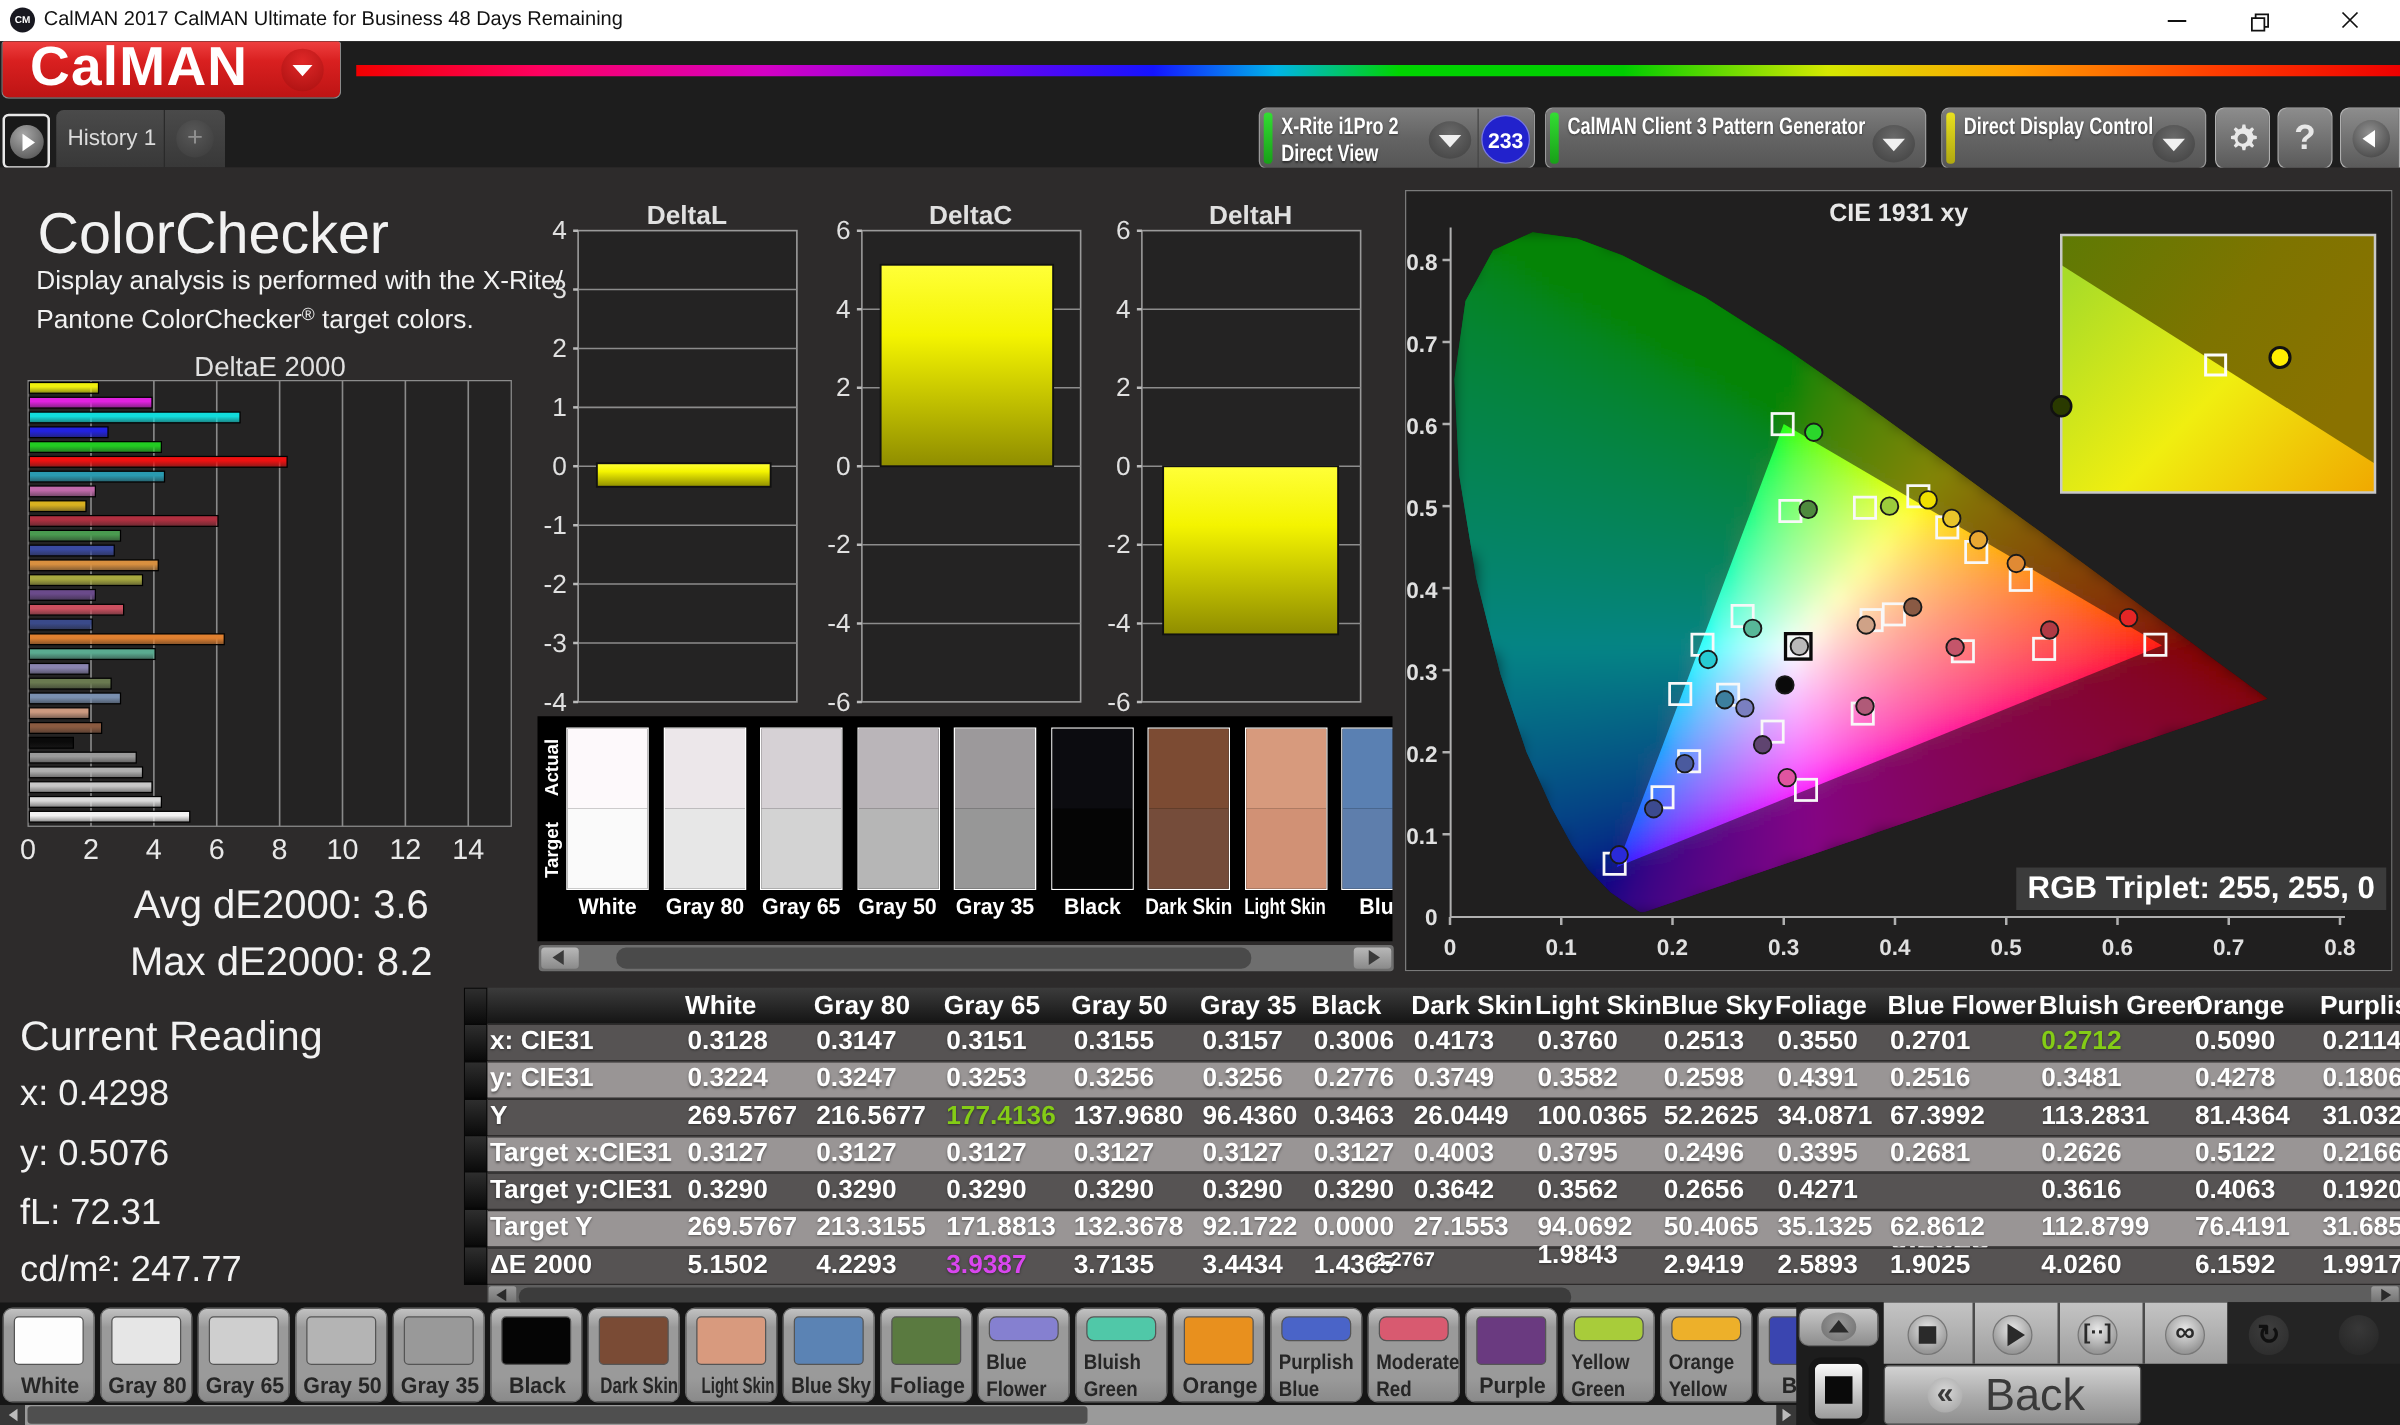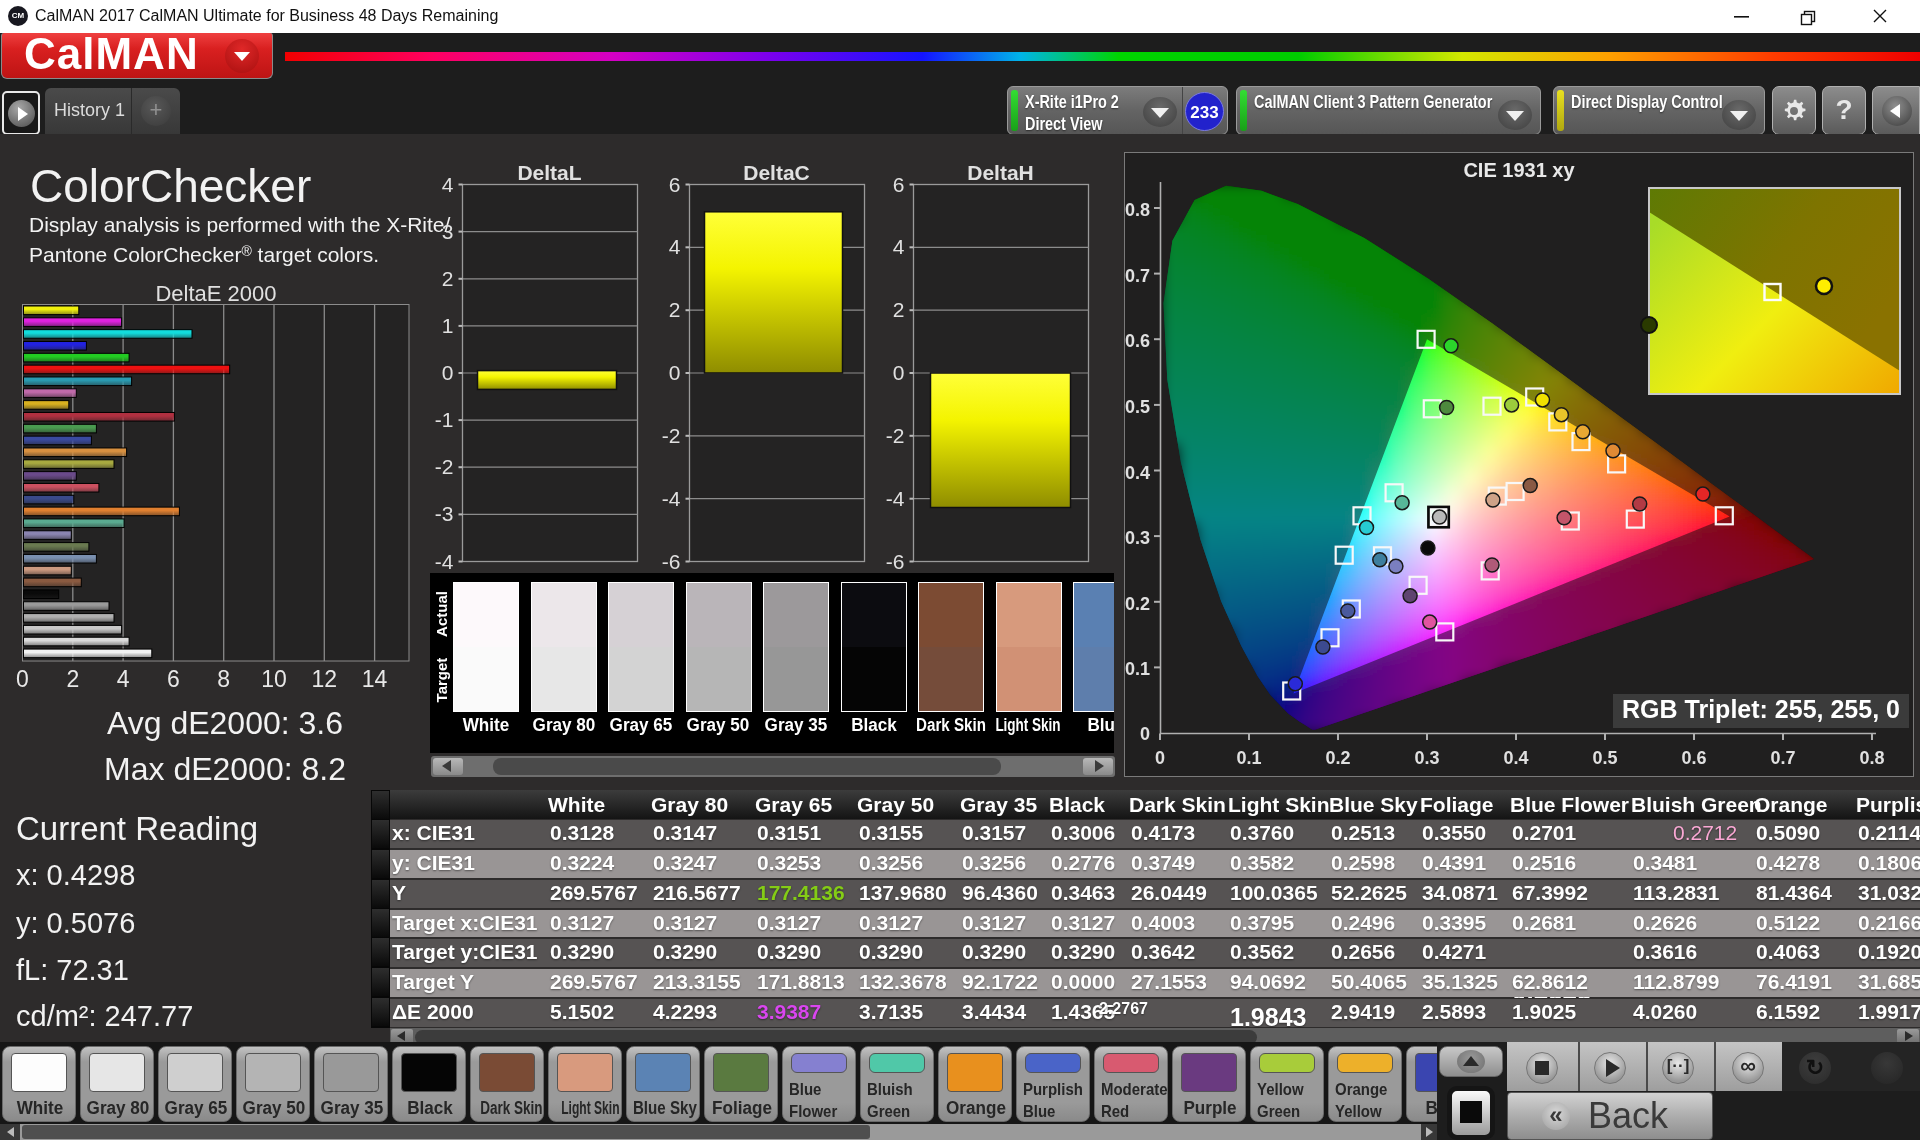--- a/index.html
+++ b/index.html
@@ -1520,21 +1520,21 @@
         <div style="position:absolute;left:282px;top:31.0px;width:104px;font-size:21px;font-weight:bold;color:#fff;text-shadow:0 1px 2px rgba(0,0,0,.45);white-space:nowrap;">0.3147</div>
         <div style="position:absolute;left:386px;top:31.0px;width:102px;font-size:21px;font-weight:bold;color:#fff;text-shadow:0 1px 2px rgba(0,0,0,.45);white-space:nowrap;">0.3151</div>
         <div style="position:absolute;left:488px;top:31.0px;width:103px;font-size:21px;font-weight:bold;color:#fff;text-shadow:0 1px 2px rgba(0,0,0,.45);white-space:nowrap;">0.3155</div>
         <div style="position:absolute;left:591px;top:31.0px;width:89px;font-size:21px;font-weight:bold;color:#fff;text-shadow:0 1px 2px rgba(0,0,0,.45);white-space:nowrap;">0.3157</div>
         <div style="position:absolute;left:680px;top:31.0px;width:80px;font-size:21px;font-weight:bold;color:#fff;text-shadow:0 1px 2px rgba(0,0,0,.45);white-space:nowrap;">0.3006</div>
         <div style="position:absolute;left:760px;top:31.0px;width:99px;font-size:21px;font-weight:bold;color:#fff;text-shadow:0 1px 2px rgba(0,0,0,.45);white-space:nowrap;">0.4173</div>
         <div style="position:absolute;left:859px;top:31.0px;width:101px;font-size:21px;font-weight:bold;color:#fff;text-shadow:0 1px 2px rgba(0,0,0,.45);white-space:nowrap;">0.3760</div>
         <div style="position:absolute;left:960px;top:31.0px;width:91px;font-size:21px;font-weight:bold;color:#fff;text-shadow:0 1px 2px rgba(0,0,0,.45);white-space:nowrap;">0.2513</div>
         <div style="position:absolute;left:1051px;top:31.0px;width:90px;font-size:21px;font-weight:bold;color:#fff;text-shadow:0 1px 2px rgba(0,0,0,.45);white-space:nowrap;">0.3550</div>
         <div style="position:absolute;left:1141px;top:31.0px;width:121px;font-size:21px;font-weight:bold;color:#fff;text-shadow:0 1px 2px rgba(0,0,0,.45);white-space:nowrap;">0.2701</div>
-        <div style="position:absolute;left:1262px;top:31.0px;width:123px;font-size:21px;font-weight:normal;color:#f9a8d4;text-shadow:0 1px 2px rgba(0,0,0,.45);white-space:nowrap;margin-left:40px;">0.2712</div>
+        <div style="position:absolute;left:1262px;top:31.0px;width:123px;font-size:21px;font-weight:bold;color:#84cc16;text-shadow:0 1px 2px rgba(0,0,0,.45);white-space:nowrap;">0.2712</div>
         <div style="position:absolute;left:1385px;top:31.0px;width:102px;font-size:21px;font-weight:bold;color:#fff;text-shadow:0 1px 2px rgba(0,0,0,.45);white-space:nowrap;">0.5090</div>
         <div style="position:absolute;left:1487px;top:31.0px;width:70px;font-size:21px;font-weight:bold;color:#fff;text-shadow:0 1px 2px rgba(0,0,0,.45);white-space:nowrap;">0.2114</div>
         <div style="position:absolute;left:19px;top:58.9px;width:1530px;height:28.9px;background:#999595;border-top:1px solid #2e2c2c;"></div>
         <div style="position:absolute;left:21px;top:60.9px;width:158px;font-size:21px;font-weight:bold;color:#fff;text-shadow:0 1px 2px rgba(0,0,0,.45);white-space:nowrap;">y: CIE31</div>
         <div style="position:absolute;left:179px;top:60.9px;width:103px;font-size:21px;font-weight:bold;color:#fff;text-shadow:0 1px 2px rgba(0,0,0,.45);white-space:nowrap;">0.3224</div>
         <div style="position:absolute;left:282px;top:60.9px;width:104px;font-size:21px;font-weight:bold;color:#fff;text-shadow:0 1px 2px rgba(0,0,0,.45);white-space:nowrap;">0.3247</div>
         <div style="position:absolute;left:386px;top:60.9px;width:102px;font-size:21px;font-weight:bold;color:#fff;text-shadow:0 1px 2px rgba(0,0,0,.45);white-space:nowrap;">0.3253</div>
         <div style="position:absolute;left:488px;top:60.9px;width:103px;font-size:21px;font-weight:bold;color:#fff;text-shadow:0 1px 2px rgba(0,0,0,.45);white-space:nowrap;">0.3256</div>
         <div style="position:absolute;left:591px;top:60.9px;width:89px;font-size:21px;font-weight:bold;color:#fff;text-shadow:0 1px 2px rgba(0,0,0,.45);white-space:nowrap;">0.3256</div>
         <div style="position:absolute;left:680px;top:60.9px;width:80px;font-size:21px;font-weight:bold;color:#fff;text-shadow:0 1px 2px rgba(0,0,0,.45);white-space:nowrap;">0.2776</div>
@@ -1612,21 +1612,21 @@
         <div style="position:absolute;left:1487px;top:180.2px;width:70px;font-size:21px;font-weight:bold;color:#fff;text-shadow:0 1px 2px rgba(0,0,0,.45);white-space:nowrap;">31.6858</div>
         <div style="position:absolute;left:19px;top:208.1px;width:1530px;height:28.9px;background:#565353;border-top:1px solid #2e2c2c;"></div>
         <div style="position:absolute;left:21px;top:210.1px;width:158px;font-size:21px;font-weight:bold;color:#fff;text-shadow:0 1px 2px rgba(0,0,0,.45);white-space:nowrap;">ΔE 2000</div>
         <div style="position:absolute;left:179px;top:210.1px;width:103px;font-size:21px;font-weight:bold;color:#fff;text-shadow:0 1px 2px rgba(0,0,0,.45);white-space:nowrap;">5.1502</div>
         <div style="position:absolute;left:282px;top:210.1px;width:104px;font-size:21px;font-weight:bold;color:#fff;text-shadow:0 1px 2px rgba(0,0,0,.45);white-space:nowrap;">4.2293</div>
         <div style="position:absolute;left:386px;top:210.1px;width:102px;font-size:21px;font-weight:bold;color:#d946ef;text-shadow:0 1px 2px rgba(0,0,0,.45);white-space:nowrap;">3.9387</div>
         <div style="position:absolute;left:488px;top:210.1px;width:103px;font-size:21px;font-weight:bold;color:#fff;text-shadow:0 1px 2px rgba(0,0,0,.45);white-space:nowrap;">3.7135</div>
         <div style="position:absolute;left:591px;top:210.1px;width:89px;font-size:21px;font-weight:bold;color:#fff;text-shadow:0 1px 2px rgba(0,0,0,.45);white-space:nowrap;">3.4434</div>
         <div style="position:absolute;left:680px;top:210.1px;width:80px;font-size:21px;font-weight:bold;color:#fff;text-shadow:0 1px 2px rgba(0,0,0,.45);white-space:nowrap;">1.4365</div>
         <div style="position:absolute;left:728px;top:210.1px;width:99px;font-size:16px;font-weight:bold;color:#fff;text-shadow:0 1px 2px rgba(0,0,0,.45);white-space:nowrap;">2.2767</div>
-        <div style="position:absolute;left:859px;top:213px;width:101px;font-size:25px;font-weight:bold;color:#fff;text-shadow:0 1px 2px rgba(0,0,0,.45);white-space:nowrap;">1.9843</div>
+        <div style="position:absolute;left:859px;top:202px;width:101px;font-size:21px;font-weight:bold;color:#fff;text-shadow:0 1px 2px rgba(0,0,0,.45);white-space:nowrap;">1.9843</div>
         <div style="position:absolute;left:960px;top:210.1px;width:91px;font-size:21px;font-weight:bold;color:#fff;text-shadow:0 1px 2px rgba(0,0,0,.45);white-space:nowrap;">2.9419</div>
         <div style="position:absolute;left:1051px;top:210.1px;width:90px;font-size:21px;font-weight:bold;color:#fff;text-shadow:0 1px 2px rgba(0,0,0,.45);white-space:nowrap;">2.5893</div>
         <div style="position:absolute;left:1141px;top:210.1px;width:121px;font-size:21px;font-weight:bold;color:#fff;text-shadow:0 1px 2px rgba(0,0,0,.45);white-space:nowrap;">1.9025</div>
         <div style="position:absolute;left:1262px;top:210.1px;width:123px;font-size:21px;font-weight:bold;color:#fff;text-shadow:0 1px 2px rgba(0,0,0,.45);white-space:nowrap;">4.0260</div>
         <div style="position:absolute;left:1385px;top:210.1px;width:102px;font-size:21px;font-weight:bold;color:#fff;text-shadow:0 1px 2px rgba(0,0,0,.45);white-space:nowrap;">6.1592</div>
         <div style="position:absolute;left:1487px;top:210.1px;width:70px;font-size:21px;font-weight:bold;color:#fff;text-shadow:0 1px 2px rgba(0,0,0,.45);white-space:nowrap;">1.9917</div>
       </div>
       <div class="abs" style="left:390px;top:894px;width:1530px;height:18px;background:#5e5e5e;">
         <div style="position:absolute;left:1px;top:1px;width:22px;height:16px;background:linear-gradient(180deg,#9a9a9a,#6a6a6a);border-radius:2px;"></div>
         <div style="position:absolute;left:7px;top:3px;border-top:5px solid transparent;border-bottom:5px solid transparent;border-right:8px solid #2a2a2a;"></div>

